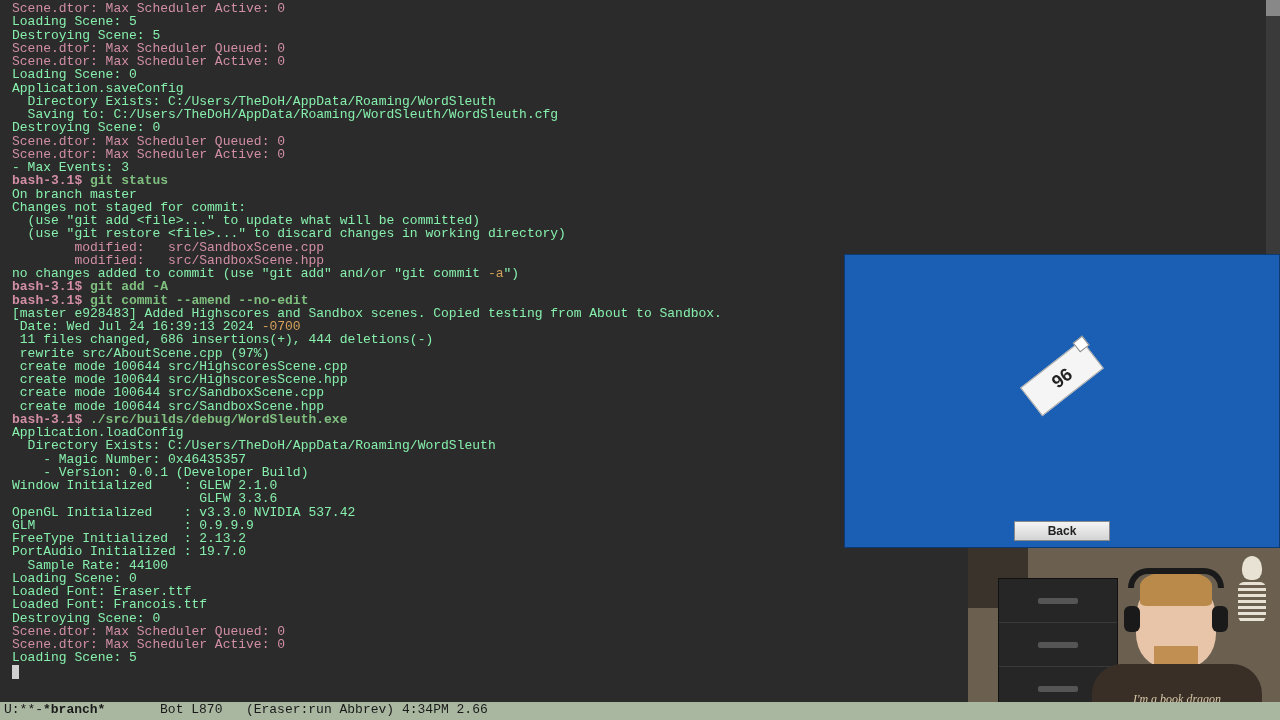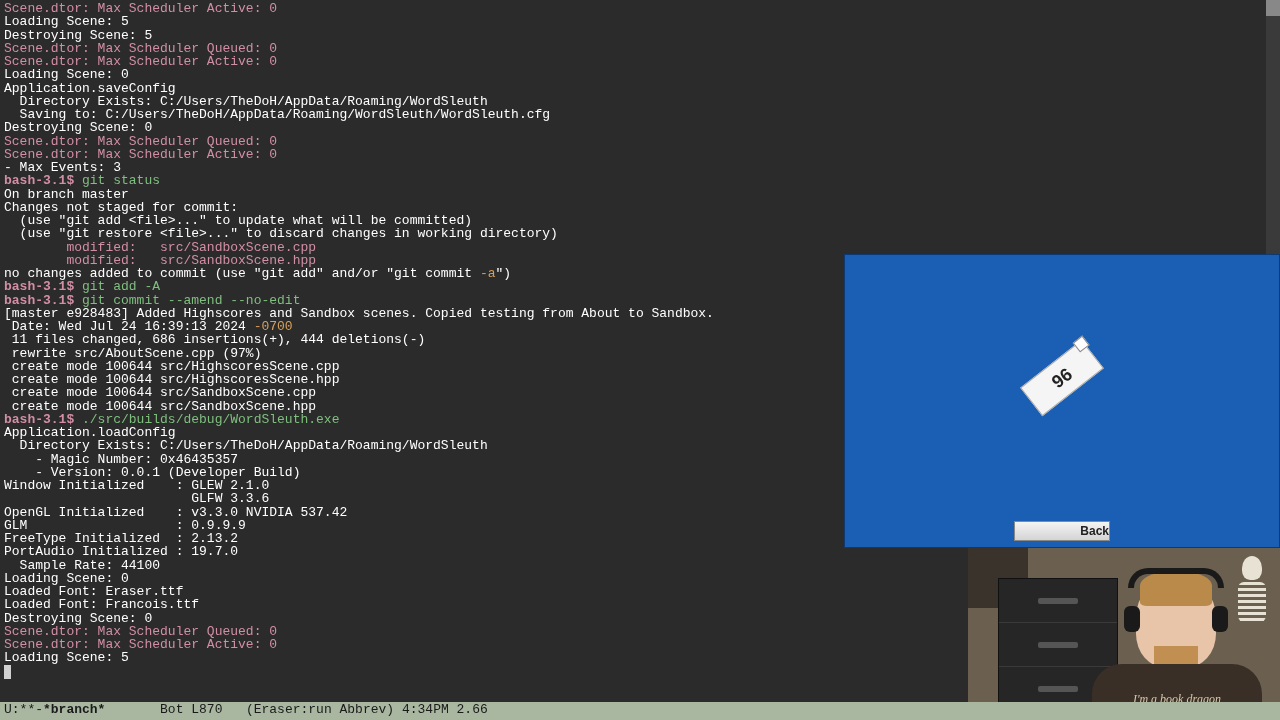--- a/index.html
+++ b/index.html
@@ -8,29 +8,29 @@
     font-family: "Consolas", "Courier New", monospace;
     font-size: 13px;
     line-height: 1.02;
     color: #d0d0d0;
     width: 1280px;
     height: 720px;
     overflow: hidden;
     position: relative;
   }
   .terminal {
-    padding: 2px 4px;
+    padding: 2px 12px;
     white-space: pre;
   }
   .ln { display: block; }
   .c-pink { color: #d28ea5; }
   .c-orange { color: #d4a05a; }
-  .c-normal { color: #ffffff; }
+  .c-normal { color: #86efac; }
   .prompt { color: #d28ea5; font-weight: bold; text-align: right; }
-  .cmd { color: #7fbf7f; font-weight: normal; }
+  .cmd { color: #7fbf7f; font-weight: bold; }
   .statusbar {
     position: absolute;
     left: 0; right: 0; bottom: 0;
     height: 18px;
     background: #a9b7a0;
     color: #1a1a1a;
     font-family: "Consolas","Courier New",monospace;
     font-size: 13px;
     padding: 1px 4px;
     display: flex;
@@ -59,21 +59,21 @@
   }
   .game-window .back-btn {
     position: absolute;
     left: 50%; transform: translateX(-50%);
     bottom: 6px;
     width: 96px; height: 20px;
     background: linear-gradient(#f4f4f4,#d4d4d4);
     border: 1px solid #888;
     font: bold 12px Arial, sans-serif;
     color: #222;
-    display: flex; align-items: center; justify-content: flex-end;
+    display: flex; align-items: center; justify-content: center;
     cursor: pointer;
   }
   .tile {
     position: absolute;
     left: 50%; top: 42%;
     width: 78px; height: 36px;
     background: #f5f5f5;
     border: 1px solid #aaa;
     transform: translate(-50%,-50%) rotate(-38deg);
     font: bold 18px Arial, sans-serif;

